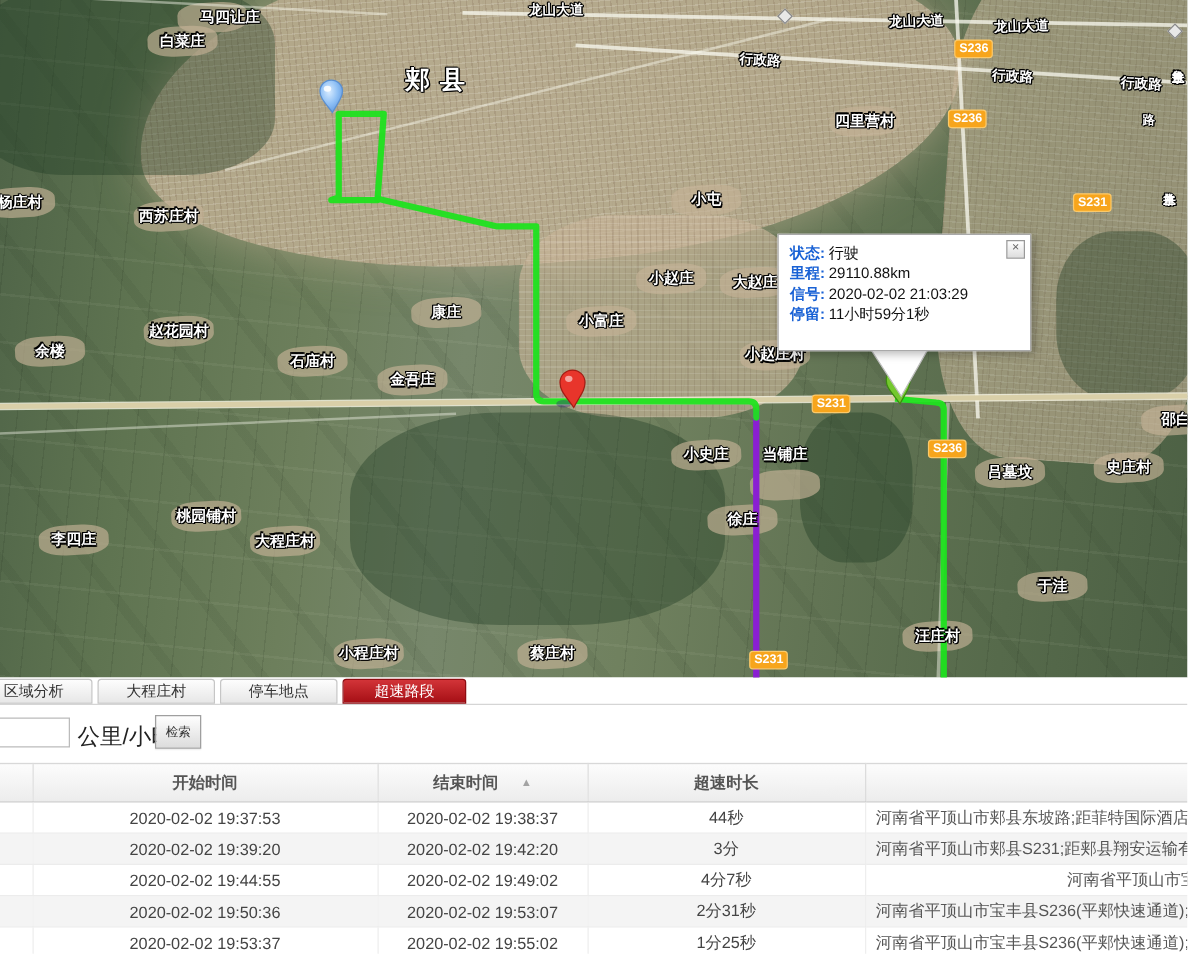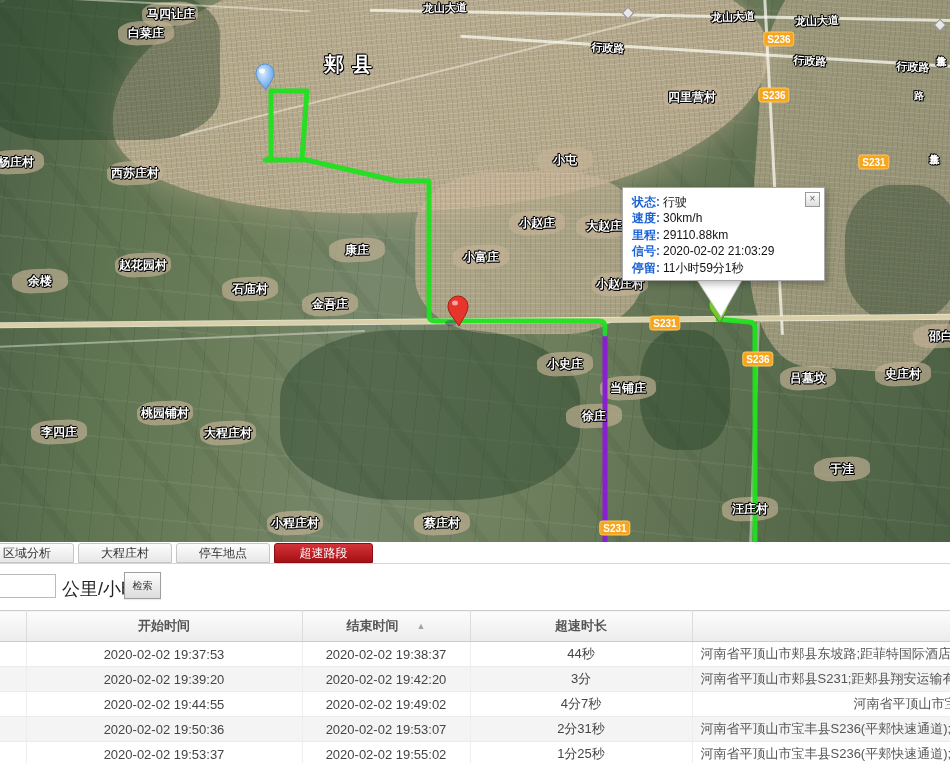--- a/index.html
+++ b/index.html
@@ -170,21 +170,21 @@
 
       <g>
         <path d="M720,323 C712,312 709,310 709,304 a9.5,9.5 0 1 1 19,0 c0,6 -2,8 -8,19 z" fill="#74c82e" stroke="#3c8a10" stroke-width="1"></path>
         <circle cx="718" cy="302" r="3" fill="#c9ee9a"></circle>
       </g>
 
       <polygon points="697,280 742,280 721,317" fill="#ffffff" stroke="#c0c0c0" stroke-width="1"></polygon>
     </svg>
 
     <div id="labels">
-        <span class="mlabel" style="left: 171px; top: 14px; transform: translate(-50%, -50%);">马四让庄</span>
+        <span class="mlabel" style="left: 184px; top: 14px; transform: translate(-50%, -50%);">马四让庄</span>
         <span class="mlabel" style="left: 146px; top: 33px; transform: translate(-50%, -50%);">白菜庄</span>
         <span class="mlabel" style="left: 445px; top: 8px; transform: translate(-50%, -50%) rotate(-1deg); font-size: 11px;">龙山大道</span>
         <span class="mlabel" style="left: 733px; top: 17px; transform: translate(-50%, -50%) rotate(-2deg); font-size: 11px;">龙山大道</span>
         <span class="mlabel" style="left: 817px; top: 21px; transform: translate(-50%, -50%) rotate(-2deg); font-size: 11px;">龙山大道</span>
         <span class="mlabel" style="left: 608px; top: 48px; transform: translate(-50%, -50%) rotate(3deg); font-size: 11px;">行政路</span>
         <span class="mlabel" style="left: 810px; top: 61px; transform: translate(-50%, -50%) rotate(3deg); font-size: 11px;">行政路</span>
         <span class="mlabel" style="left: 913px; top: 67px; transform: translate(-50%, -50%) rotate(3deg); font-size: 11px;">行政路</span>
         <span class="mlabel" style="left: 352px; top: 64px; transform: translate(-50%, -50%); font-size: 20px; letter-spacing: 8px;">郏县</span>
         <span class="mlabel" style="left: 692px; top: 97px; transform: translate(-50%, -50%);">四里营村</span>
         <span class="mlabel" style="left: 565px; top: 160px; transform: translate(-50%, -50%);">小屯</span>
@@ -194,21 +194,21 @@
         <span class="mlabel" style="left: 604px; top: 226px; transform: translate(-50%, -50%);">大赵庄</span>
         <span class="mlabel" style="left: 357px; top: 250px; transform: translate(-50%, -50%);">康庄</span>
         <span class="mlabel" style="left: 481px; top: 257px; transform: translate(-50%, -50%);">小富庄</span>
         <span class="mlabel" style="left: 143px; top: 265px; transform: translate(-50%, -50%);">赵花园村</span>
         <span class="mlabel" style="left: 40px; top: 281px; transform: translate(-50%, -50%);">余楼</span>
         <span class="mlabel" style="left: 250px; top: 289px; transform: translate(-50%, -50%);">石庙村</span>
         <span class="mlabel" style="left: 330px; top: 304px; transform: translate(-50%, -50%);">金吾庄</span>
         <span class="mlabel" style="left: 620px; top: 284px; transform: translate(-50%, -50%);">小赵庄村</span>
         <span class="mlabel" style="left: 941px; top: 336px; transform: translate(-50%, -50%);">邵白</span>
         <span class="mlabel" style="left: 565px; top: 364px; transform: translate(-50%, -50%);">小史庄</span>
-        <span class="mlabel" style="left: 628px; top: 388px; transform: translate(-50%, -50%);">当铺庄</span>
+        <span class="mlabel" style="left: 628px; top: 364px; transform: translate(-50%, -50%);">当铺庄</span>
         <span class="mlabel" style="left: 808px; top: 378px; transform: translate(-50%, -50%);">吕墓坟</span>
         <span class="mlabel" style="left: 903px; top: 374px; transform: translate(-50%, -50%);">史庄村</span>
         <span class="mlabel" style="left: 594px; top: 416px; transform: translate(-50%, -50%);">徐庄</span>
         <span class="mlabel" style="left: 842px; top: 469px; transform: translate(-50%, -50%);">于洼</span>
         <span class="mlabel" style="left: 750px; top: 509px; transform: translate(-50%, -50%);">汪庄村</span>
         <span class="mlabel" style="left: 59px; top: 432px; transform: translate(-50%, -50%);">李四庄</span>
         <span class="mlabel" style="left: 165px; top: 413px; transform: translate(-50%, -50%);">桃园铺村</span>
         <span class="mlabel" style="left: 228px; top: 433px; transform: translate(-50%, -50%);">大程庄村</span>
         <span class="mlabel" style="left: 295px; top: 523px; transform: translate(-50%, -50%);">小程庄村</span>
         <span class="mlabel" style="left: 442px; top: 523px; transform: translate(-50%, -50%);">蔡庄村</span>
@@ -221,21 +221,20 @@
         <span class="rbadge" style="left: 665px; top: 323px;">S231</span>
         <span class="rbadge" style="left: 758px; top: 359px;">S236</span>
         <span class="rbadge" style="left: 615px; top: 528px;">S231</span>
         <span class="diamond" style="left: 628px; top: 13px;"></span>
         <span class="diamond" style="left: 940px; top: 25px;"></span>
       </div>
 
     <div class="popup">
       <div class="pclose">×</div>
       <div class="prow"><b>状态:</b><span>行驶</span></div>
-      <div class="prow"><b>速度:</b><span>30km/h</span></div>
       <div class="prow"><b>里程:</b><span>29110.88km</span></div>
       <div class="prow"><b>信号:</b><span>2020-02-02 21:03:29</span></div>
       <div class="prow"><b>停留:</b><span>11小时59分1秒</span></div>
     </div>
   </div>
 
   <div class="tabbar">
     <div class="tab">区域分析</div>
     <div class="tab">大程庄村</div>
     <div class="tab">停车地点</div>

